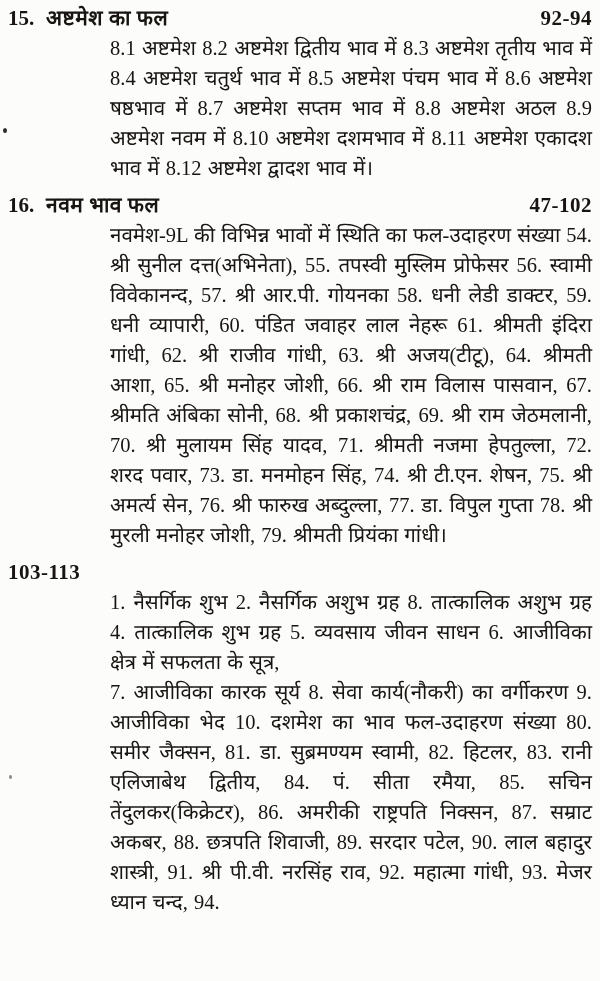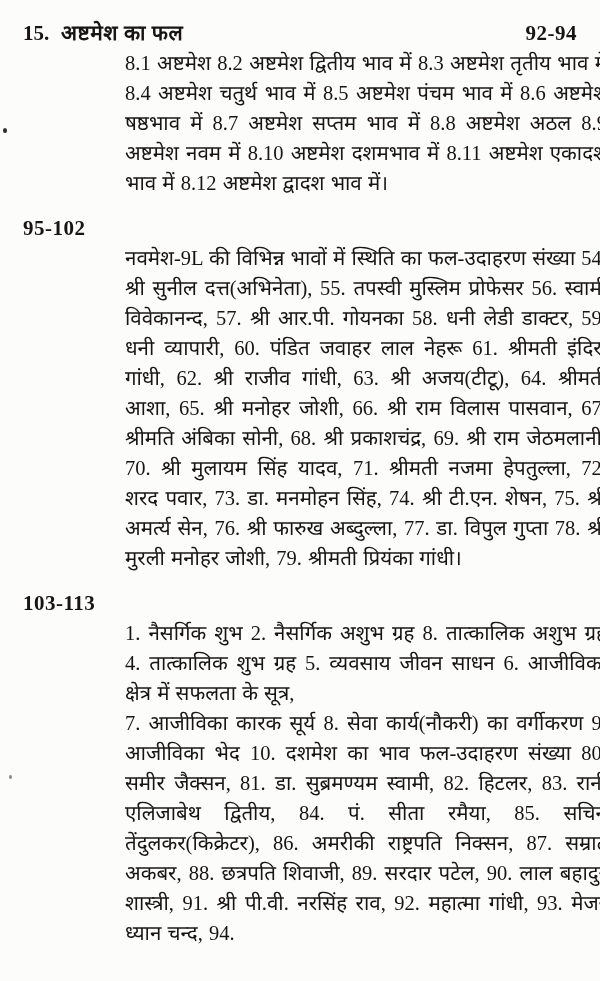--- a/index.html
+++ b/index.html
@@ -13,21 +13,21 @@
     background: var(--paper);
     font-family: "Liberation Serif", "DejaVu Serif", serif;
     color: var(--ink);
   }
   .page {
     position: relative;
     width: 600px; height: 981px;
     padding: 3px 8px 0 8px;
     overflow: hidden;
   }
-  section.toc-section { margin: 15px; }
+  section.toc-section { margin: 0; }
   section.toc-section + section.toc-section { margin-top: 7px; }
   .sec-head {
     display: flex;
     justify-content: space-between;
     align-items: baseline;
     font-weight: 700;
     font-size: 21px;
     line-height: 30px;
     white-space: nowrap;
   }
@@ -71,21 +71,25 @@
       </div>
       <span class="sec-pages">92-94</span>
     </div>
     <div class="sec-body">
       <p>8.1 अष्टमेश 8.2 अष्टमेश द्वितीय भाव में 8.3 अष्टमेश तृतीय भाव में 8.4 अष्टमेश चतुर्थ भाव में 8.5 अष्टमेश पंचम भाव में 8.6 अष्टमेश षष्ठभाव में 8.7 अष्टमेश सप्तम भाव में 8.8 अष्टमेश अठल 8.9 अष्टमेश नवम में 8.10 अष्टमेश दशमभाव में 8.11 अष्टमेश एकादश भाव में 8.12 अष्टमेश द्वादश भाव में।</p>
     </div>
   </section>
 
   <section class="toc-section">
     <div class="sec-head">
-      <span class="sec-pages">95-102</span>
+      <div class="sec-left">
+        <span class="sec-num">16.</span>
+        <span class="sec-title">नवम भाव फल</span>
+      </div>
+      <span class="sec-pages">47-102</span>
     </div>
     <div class="sec-body">
       <p>नवमेश-9L की विभिन्न भावों में स्थिति का फल-उदाहरण संख्या 54. श्री सुनील दत्त(अभिनेता), 55. तपस्वी मुस्लिम प्रोफेसर 56. स्वामी विवेकानन्द, 57. श्री आर.पी. गोयनका 58. धनी लेडी डाक्टर, 59. धनी व्यापारी, 60. पंडित जवाहर लाल नेहरू 61. श्रीमती इंदिरा गांधी, 62. श्री राजीव गांधी, 63. श्री अजय(टीटू), 64. श्रीमती आशा, 65. श्री मनोहर जोशी, 66. श्री राम विलास पासवान, 67. श्रीमति अंबिका सोनी, 68. श्री प्रकाशचंद्र, 69. श्री राम जेठमलानी, 70. श्री मुलायम सिंह यादव, 71. श्रीमती नजमा हेपतुल्ला, 72. शरद पवार, 73. डा. मनमोहन सिंह, 74. श्री टी.एन. शेषन, 75. श्री अमर्त्य सेन, 76. श्री फारुख अब्दुल्ला, 77. डा. विपुल गुप्ता 78. श्री मुरली मनोहर जोशी, 79. श्रीमती प्रियंका गांधी।</p>
     </div>
   </section>
 
   <section class="toc-section">
     <div class="sec-head">
       <span class="sec-pages">103-113</span>
     </div>

